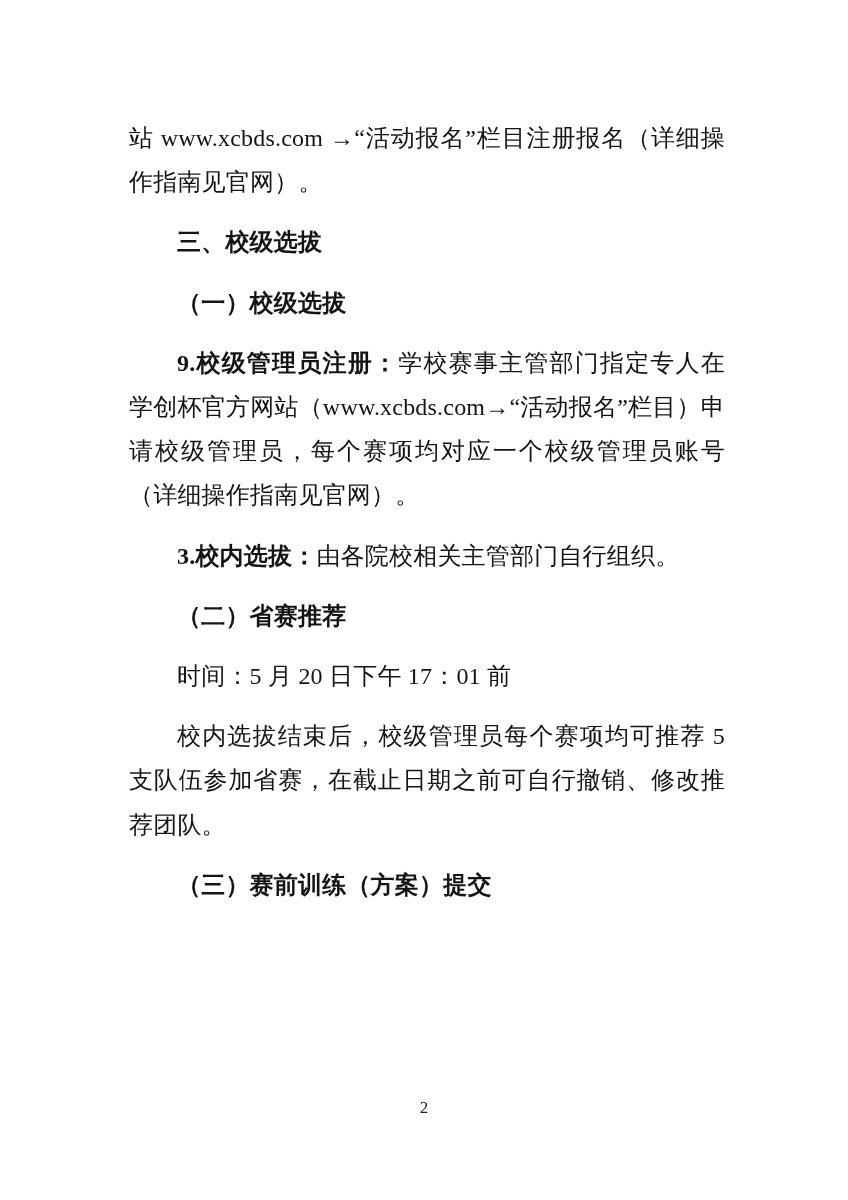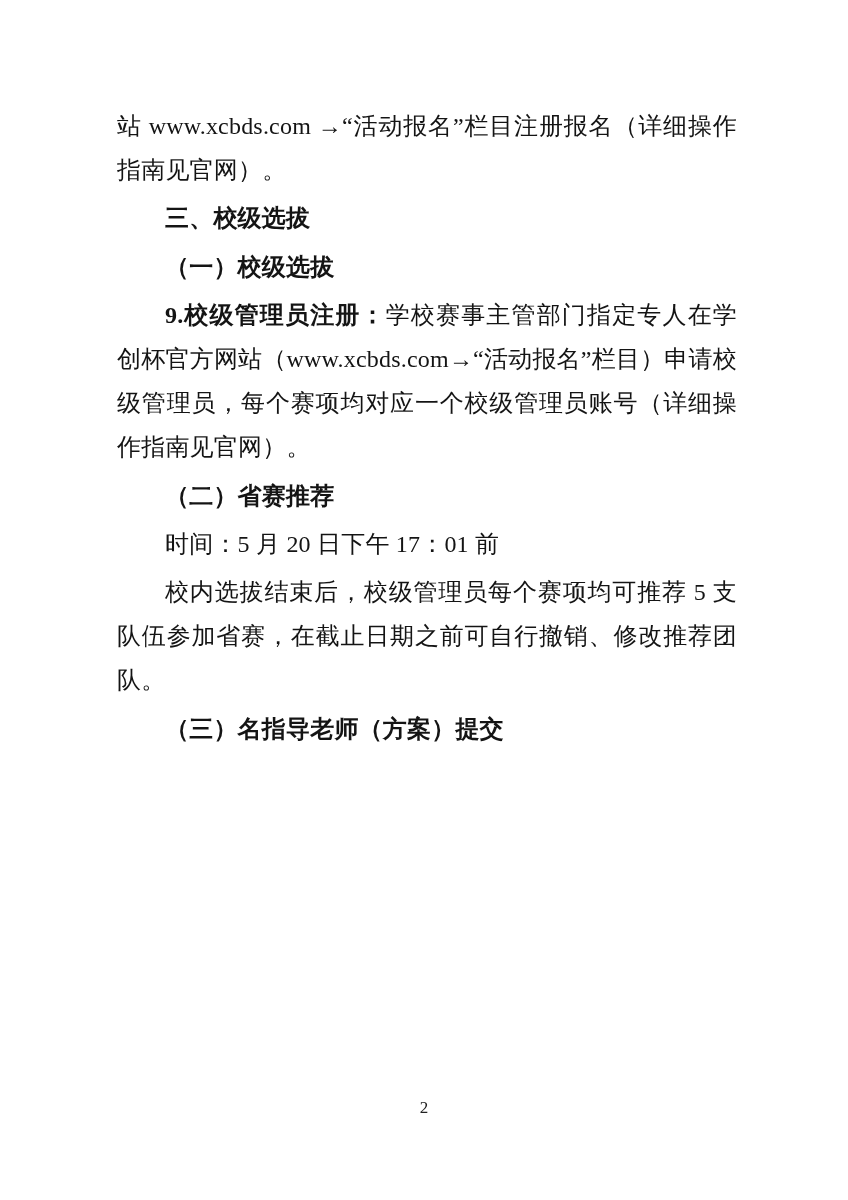--- a/index.html
+++ b/index.html
@@ -18,21 +18,21 @@
     left: 113px;
     top: 100px;
     width: 628px;
     font-size: 24px;
     line-height: 44.2px;
     text-align: justify;
     text-align-last: left;
     letter-spacing: 0.2px;
   }
   .content p {
-    margin: 4px;
+    margin: 16px;
     padding: 0;
     text-indent: 2em;
   }
   .content p.noindent { text-indent: 0; }
   .h1 {
     font-weight: 700;
     font-family: "Liberation Sans", sans-serif;
   }
   .h2 {
     font-weight: 700;
@@ -61,25 +61,26 @@
     <p class="noindent"><span>站 www.xcbds.com →“活动报名”栏目注册报名（详细操作指南见官网）。</span></p>
 
 
     <p class="h1"><span>三、校级选拔</span></p>
 
     <p class="h2"><span>（一）校级选拔</span></p>
 
     <p><span class="bold-prefix">9.校级管理员注册：</span><span>学校赛事主管部门指定专人在学创杯官方网站（www.xcbds.com→“活动报名”栏目）申请校级管理员，每个赛项均对应一个校级管理员账号（详细操作指南见官网）。</span></p>
 
 
+    <p><span class="bold-prefix">3.校内选拔：</span><span>由各院校相关主管部门自行组织。</span></p>
 
     <p class="h2"><span>（二）省赛推荐</span></p>
 
     <p><span>时间：5 月 20 日下午 17：01 前</span></p>
 
     <p><span>校内选拔结束后，校级管理员每个赛项均可推荐 5 支队伍参加省赛，在截止日期之前可自行撤销、修改推荐团队。</span></p>
 
-    <p class="h2"><span>（三）名指导老师（方案）提交</span></p>
+    <p class="h2"><span>（三）赛前训练（方案）提交</span></p>
 
   </div>
 
   <div class="footer">2</div>
 </div>
 
 </body></html>

